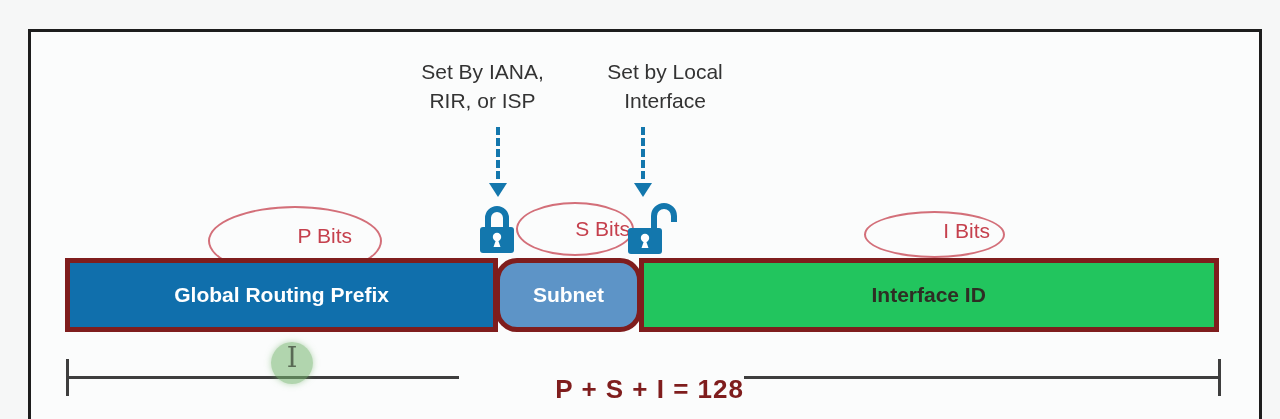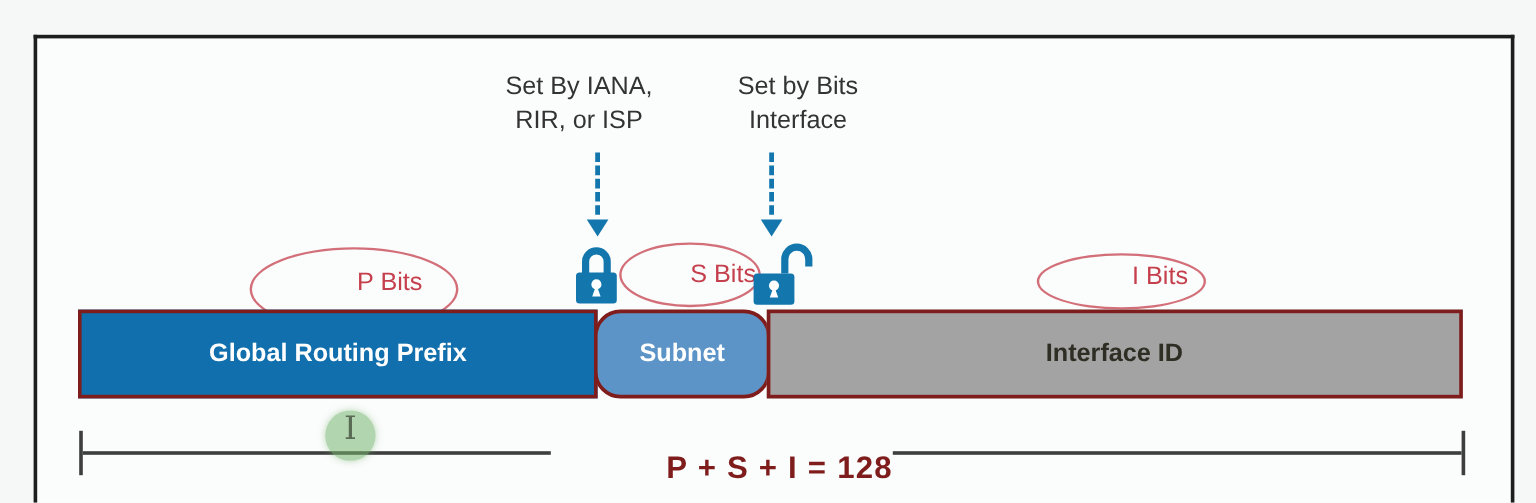--- a/index.html
+++ b/index.html
@@ -22,28 +22,28 @@
   .arrow-head{
     width:0;height:0;border-left:9px solid transparent;border-right:9px solid transparent;
     border-top:14px solid #1377ad;
   }
   
   .ellipse{border:2px solid rgba(197,64,77,.75);border-radius:50%;background:transparent;}
   .bit-label{color:#c5404d;font-size:21px;font-weight:500;text-align:right;width:120px;}
   
   #bar{left:65px;top:258px;width:1155px;height:74px;display:flex;}
   .seg{
-    box-sizing:border-box;border:3px solid #7f1d1d;height:74px;
+    box-sizing:border-box;border:5px solid #7f1d1d;height:74px;
     display:flex;align-items:center;justify-content:center;
     font-size:21px;font-weight:bold;
   }
   .seg+.seg{margin-left:-3px;}
   #seg-prefix{width:37.5%;background:#106fac;color:#fff;}
   #seg-subnet{width:12.7%;background:#5d94c7;color:#fff;border-radius:22px;}
-  #seg-interface{width:50.2%;background:#a3a3a3;color:#2e2e24;}
+  #seg-interface{width:50.2%;background:#22c55e;color:#2e2e24;}
   
   .tick{width:3px;height:37px;background:#3e3e3e;}
   .mline{height:3px;background:#3e3e3e;}
   #equation{
     left:459px;top:374px;width:285px;text-align:right;
     color:#7f1d1d;font-size:26px;font-weight:600;letter-spacing:1px;
   }
   
   #cursor-highlight{
     left:271px;top:342px;width:42px;height:42px;border-radius:50%;
@@ -62,21 +62,21 @@
 
 <div id="stage">
 
   <div id="frame" class="abs"></div>
 
   <div class="abs anno" style="left:400px;top:57px;width:165px;">
     <div>Set By IANA,</div>
     <div>RIR, or ISP</div>
   </div>
   <div class="abs anno" style="left:585px;top:57px;width:160px;">
-    <div>Set by Bits</div>
+    <div>Set by Local</div>
     <div>Interface</div>
   </div>
 
   <div class="abs dash-stem" style="left:496px;top:127px;"></div>
   <div class="abs arrow-head" style="left:489px;top:183px;"></div>
   <div class="abs dash-stem" style="left:641px;top:127px;"></div>
   <div class="abs arrow-head" style="left:634px;top:183px;"></div>
 
   <div class="abs ellipse" style="left:208px;top:206px;width:170px;height:66px;"></div>
   <div class="abs ellipse" style="left:516px;top:202px;width:114px;height:50px;"></div>

